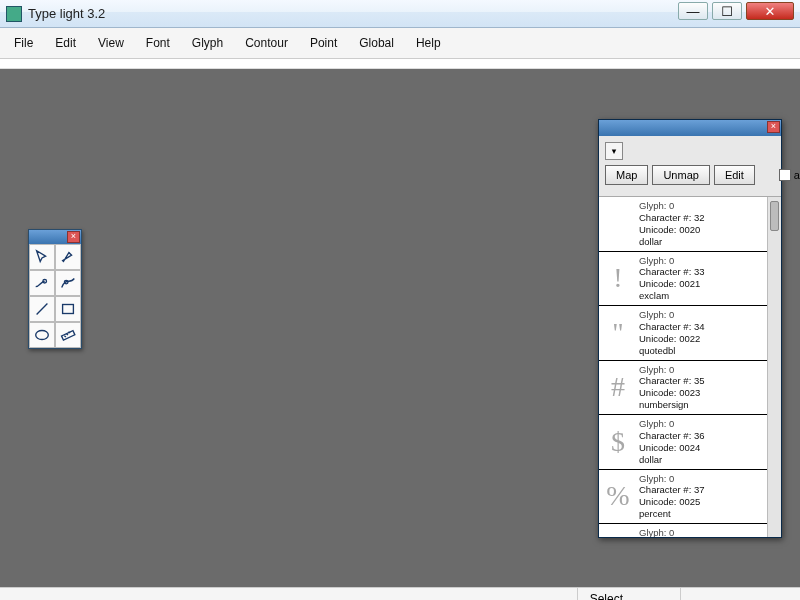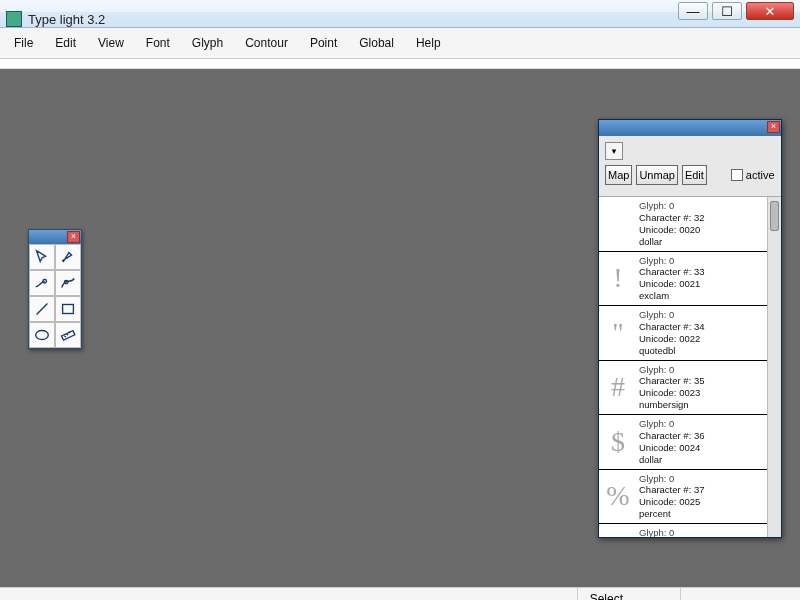--- a/index.html
+++ b/index.html
@@ -3,21 +3,21 @@
 <meta charset="utf-8">
 <style>
   * { box-sizing: border-box; margin: 0; padding: 0; }
   body {
     width: 800px; height: 600px; overflow: hidden;
     font-family: "Segoe UI", Tahoma, sans-serif; font-size: 12px;
     background: #fff;
   }
   
   .titlebar {
-    height: 28px; display: flex; align-items: flex-end;
+    height: 28px; display: flex; align-items: center;
     background: linear-gradient(to bottom, #f4f9ff 0%, #eaf3fb 45%, #dbe9f7 46%, #d2e4f5 100%);
     border-bottom: 1px solid #9fb6cc;
     padding-left: 6px;
   }
   .title-icon { width: 16px; height: 16px; background: #4a8; margin-right: 6px; border: 1px solid #256; }
   .titlebar .title { flex: 1; font-size: 13px; color: #222; }
   .win-btns { display: flex; height: 100%; }
   .win-btn {
     height: 18px; margin-top: 2px; border: 1px solid #8aa; border-radius: 2px;
     display: flex; align-items: center; justify-content: center;
@@ -64,21 +64,21 @@
   }
   .gp-title { height: 16px; background: linear-gradient(#6aa0d8,#3a74b0); display:flex; justify-content:flex-end; padding:1px;}
   .gp-controls { padding: 6px; background:#e8e8e8; border-bottom:1px solid #aaa;}
   .gp-row { display:flex; gap:4px; align-items:center; margin-bottom:5px;}
   .combo-btn { width:18px; height:18px; border:1px solid #888; background:#f5f5f5; font-size:9px;}
   .combo {
     flex:1; height:20px; border:1px solid #888; background:#fff; padding:0 4px; font-size:11px;
     display:flex; align-items:center; justify-content:space-between;
   }
   .combo::after { content:"▾"; font-size:9px; color:#444;}
-  .btn { height:20px; padding:0 2px; border:1px solid #666; background:linear-gradient(#fdfdfd,#e0e0e0); font-size:11px;}
+  .btn { height:20px; padding:0 10px; border:1px solid #666; background:linear-gradient(#fdfdfd,#e0e0e0); font-size:11px;}
   .chk { display:inline-flex; align-items:center; gap:3px; font-size:11px;padding-left:20px;}
   .chk-box { width:12px; height:12px; border:1px solid #666; background:#fff;}
   .gp-list { height: 340px; overflow: hidden; background:#fff; position:relative;}
   .gp-scroll { position:absolute; right:0; top:0; bottom:0; width:14px; background:#e4e4e4; border-left:1px solid #bbb;}
   .gp-thumb { position:absolute; top:4px; left:2px; right:2px; height:30px; background:#bcbcbc; border:1px solid #888; border-radius:2px;}
   .glyph-row { display:flex; border-bottom:1px solid #000; min-height:48px; margin-right:1px;justify-content:space-between;}
   .glyph-sym { width:38px; display:flex; align-items:center; justify-content:center; font-size:28px; font-family:Georgia,serif; color:#a8a8a8; }
   .glyph-info { flex:1; padding:3px 2px; font-size:9.5px; color:#111; line-height:1.25;}
   .glyph-info .gid { color:#444; }
 </style>

